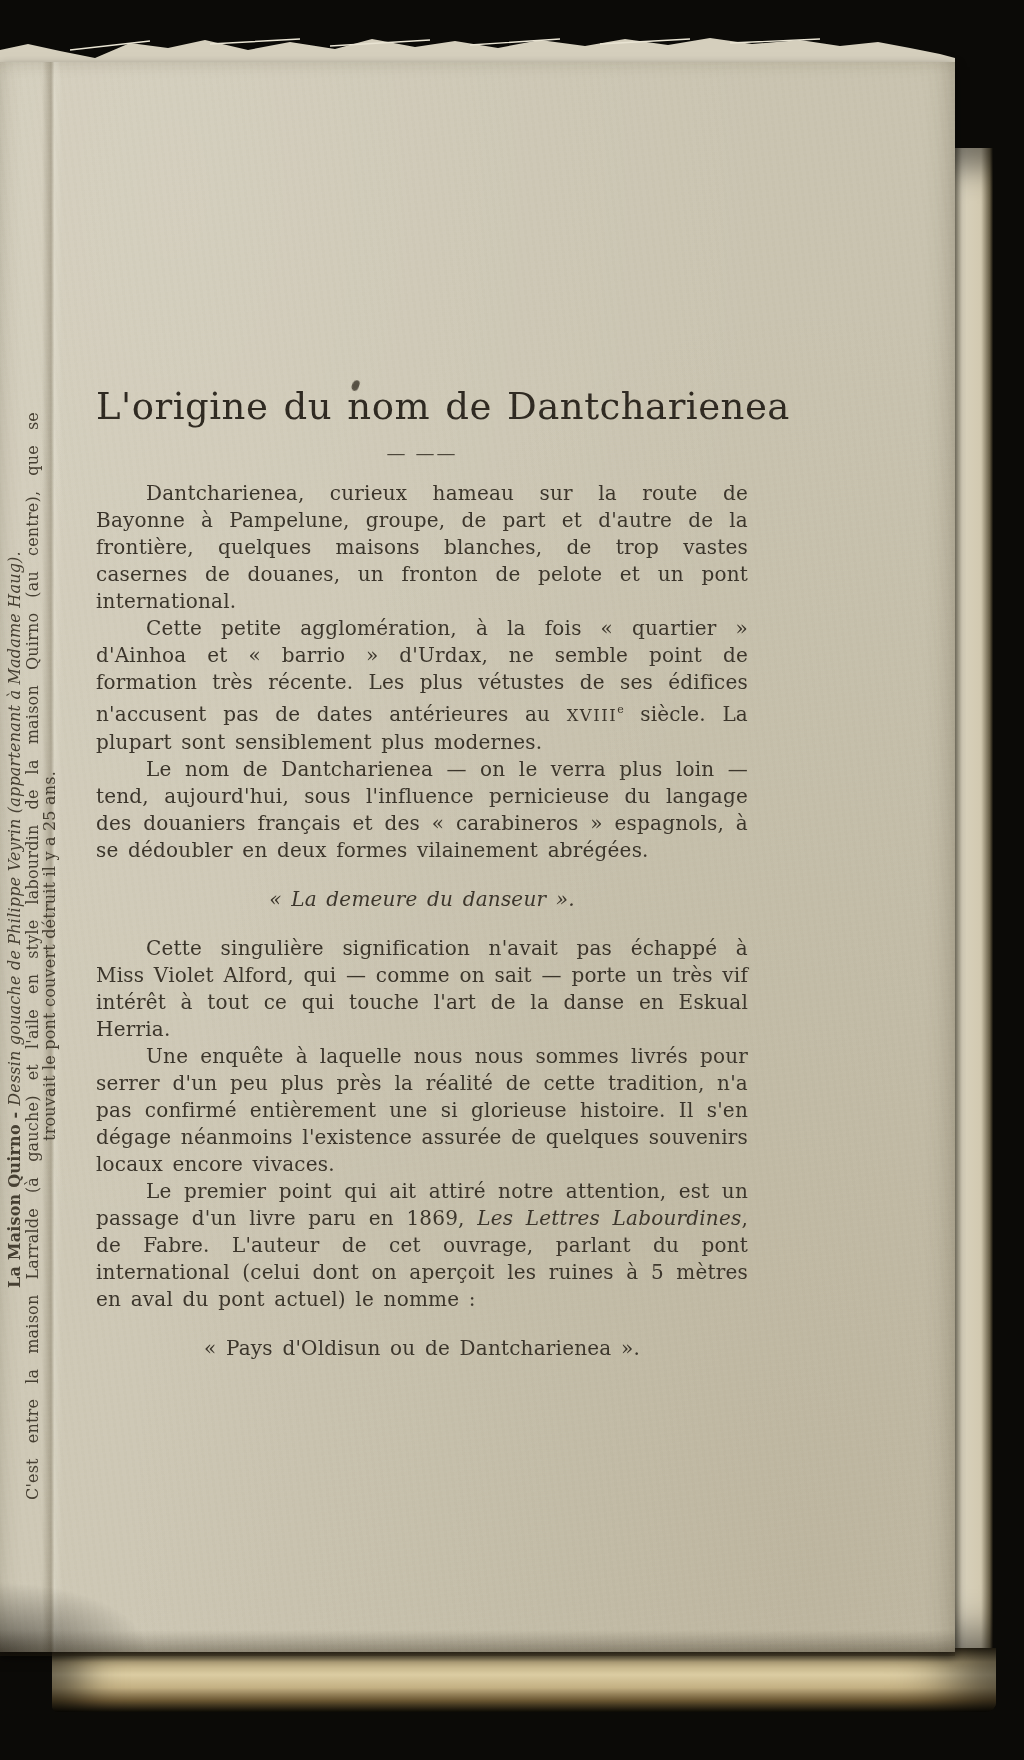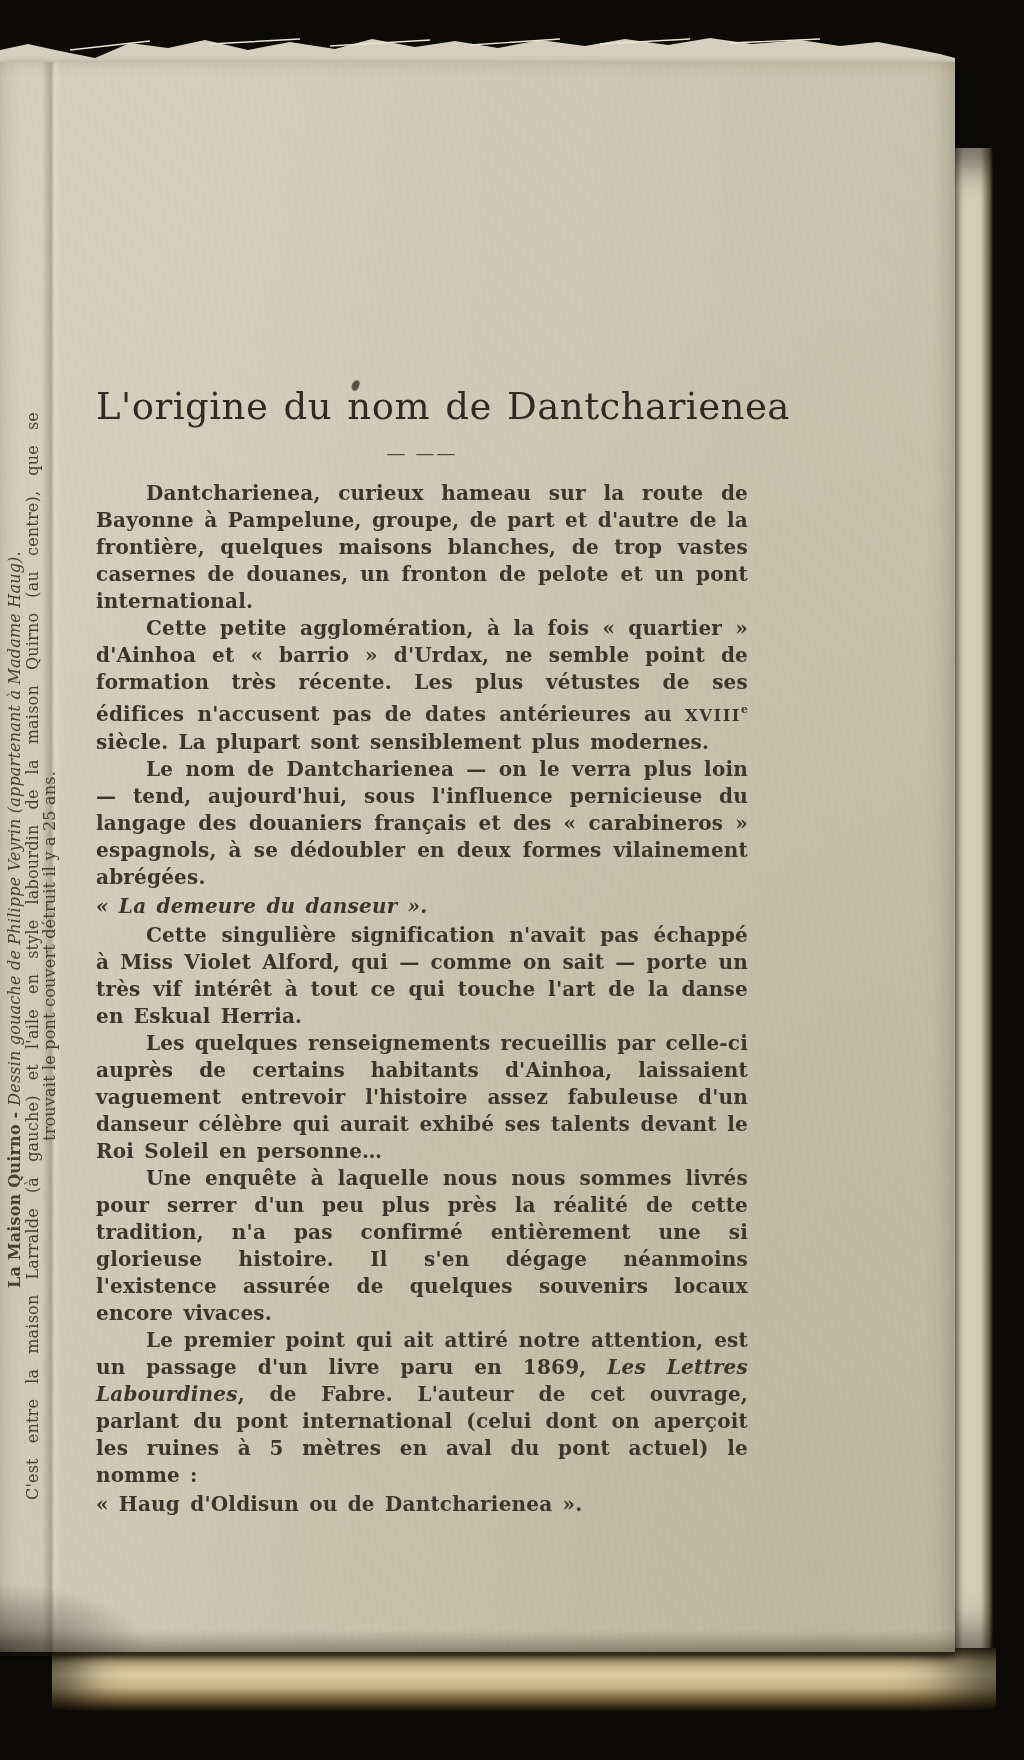--- a/index.html
+++ b/index.html
@@ -65,24 +65,24 @@
     white-space:nowrap;
   }
   .ink-mark{
     position:absolute;left:256px;top:-4px;width:7px;height:11px;
     background:rgba(45,39,28,.75);border-radius:60% 40% 50% 50%;transform:rotate(18deg);
     filter:blur(.4px);
   }
   .divider{
     text-align:center;margin-top:12px;color:#4c463a;font-size:19px;letter-spacing:2px;height:26px;
   }
-  .body-blocks{margin-top:12px;font-size:20px;line-height:27px;word-spacing:3px;letter-spacing:.2px;font-weight:bold;}
+  .body-blocks{margin-top:12px;font-size:20px;line-height:27px;word-spacing:3px;letter-spacing:.2px;}
   .body-blocks p{margin:0;}
   .body-blocks p.para{text-indent:50px;text-align:justify;}
-  .body-blocks p.quote{margin:2px 0;text-align:left;text-indent:0;}
+  .body-blocks p.quote{margin:22px 0;text-align:center;text-indent:0;}
   .s-i{font-style:italic;}
   .s-caps{font-size:.82em;letter-spacing:1.5px;margin-top:31px;}
   .s-sup{vertical-align:super;font-size:.55em;letter-spacing:0;}
 
   
   .grain{
     position:absolute;inset:0;pointer-events:none;opacity:.5;
     background:
       repeating-linear-gradient(83deg, rgba(120,110,80,.03) 0 3px, rgba(0,0,0,0) 3px 7px),
       repeating-linear-gradient(-7deg, rgba(255,255,250,.03) 0 2px, rgba(0,0,0,0) 2px 6px);
@@ -111,23 +111,22 @@
   <div class="article">
     <div class="title">L'origine du nom de Dantcharienea</div>
     <div class="ink-mark"></div>
     <div class="divider">— ——</div>
     <div class="body-blocks">
         <p class="para"><span>Dantcharienea, curieux hameau sur la route de Bayonne à Pampelune, groupe, de part et d'autre de la frontière, quelques maisons blanches, de trop vastes casernes de douanes, un fronton de pelote et un pont international.</span></p>
         <p class="para"><span>Cette petite agglomération, à la fois « quartier » d'Ainhoa et « barrio » d'Urdax, ne semble point de formation très récente. Les plus vétustes de ses édifices n'accusent pas de dates antérieures au </span><span class="s-caps">XVIII</span><span class="s-sup">e</span><span> siècle. La plupart sont sensiblement plus modernes.</span></p>
         <p class="para"><span>Le nom de Dantcharienea — on le verra plus loin — tend, aujourd'hui, sous l'influence pernicieuse du langage des douaniers français et des « carabineros » espagnols, à se dédoubler en deux formes vilainement abrégées.</span></p>
         <p class="quote"><span class="s-i">« La demeure du danseur ».</span></p>
         <p class="para"><span>Cette singulière signification n'avait pas échappé à Miss Violet Alford, qui — comme on sait — porte un très vif intérêt à tout ce qui touche l'art de la danse en Eskual Herria.</span></p>
-        <p class="para"><span>Les quelques renseignements recueillis par celle-ci auprès de certains habitants d'Ainhoa, laissaient vaguement entrevoir l'histoire assez fabuleuse d'un danseur célèbre qui aurait exhibé ses talents devant le Roi Soleil en personne…</span></p>
         <p class="para"><span>Une enquête à laquelle nous nous sommes livrés pour serrer d'un peu plus près la réalité de cette tradition, n'a pas confirmé entièrement une si glorieuse histoire. Il s'en dégage néanmoins l'existence assurée de quelques souvenirs locaux encore vivaces.</span></p>
         <p class="para"><span>Le premier point qui ait attiré notre attention, est un passage d'un livre paru en 1869, </span><span class="s-i">Les Lettres Labourdines</span><span>, de Fabre. L'auteur de cet ouvrage, parlant du pont international (celui dont on aperçoit les ruines à 5 mètres en aval du pont actuel) le nomme :</span></p>
-        <p class="quote"><span>« Haug d'Oldisun ou de Dantcharienea ».</span></p>
+        <p class="quote"><span>« Pays d'Oldisun ou de Dantcharienea ».</span></p>
       </div>
   </div>
 
   <div class="grain"></div>
   <div class="corner-shade"></div>
   <div class="bottom-shadow"></div>
 </div>
 
 </body></html>

